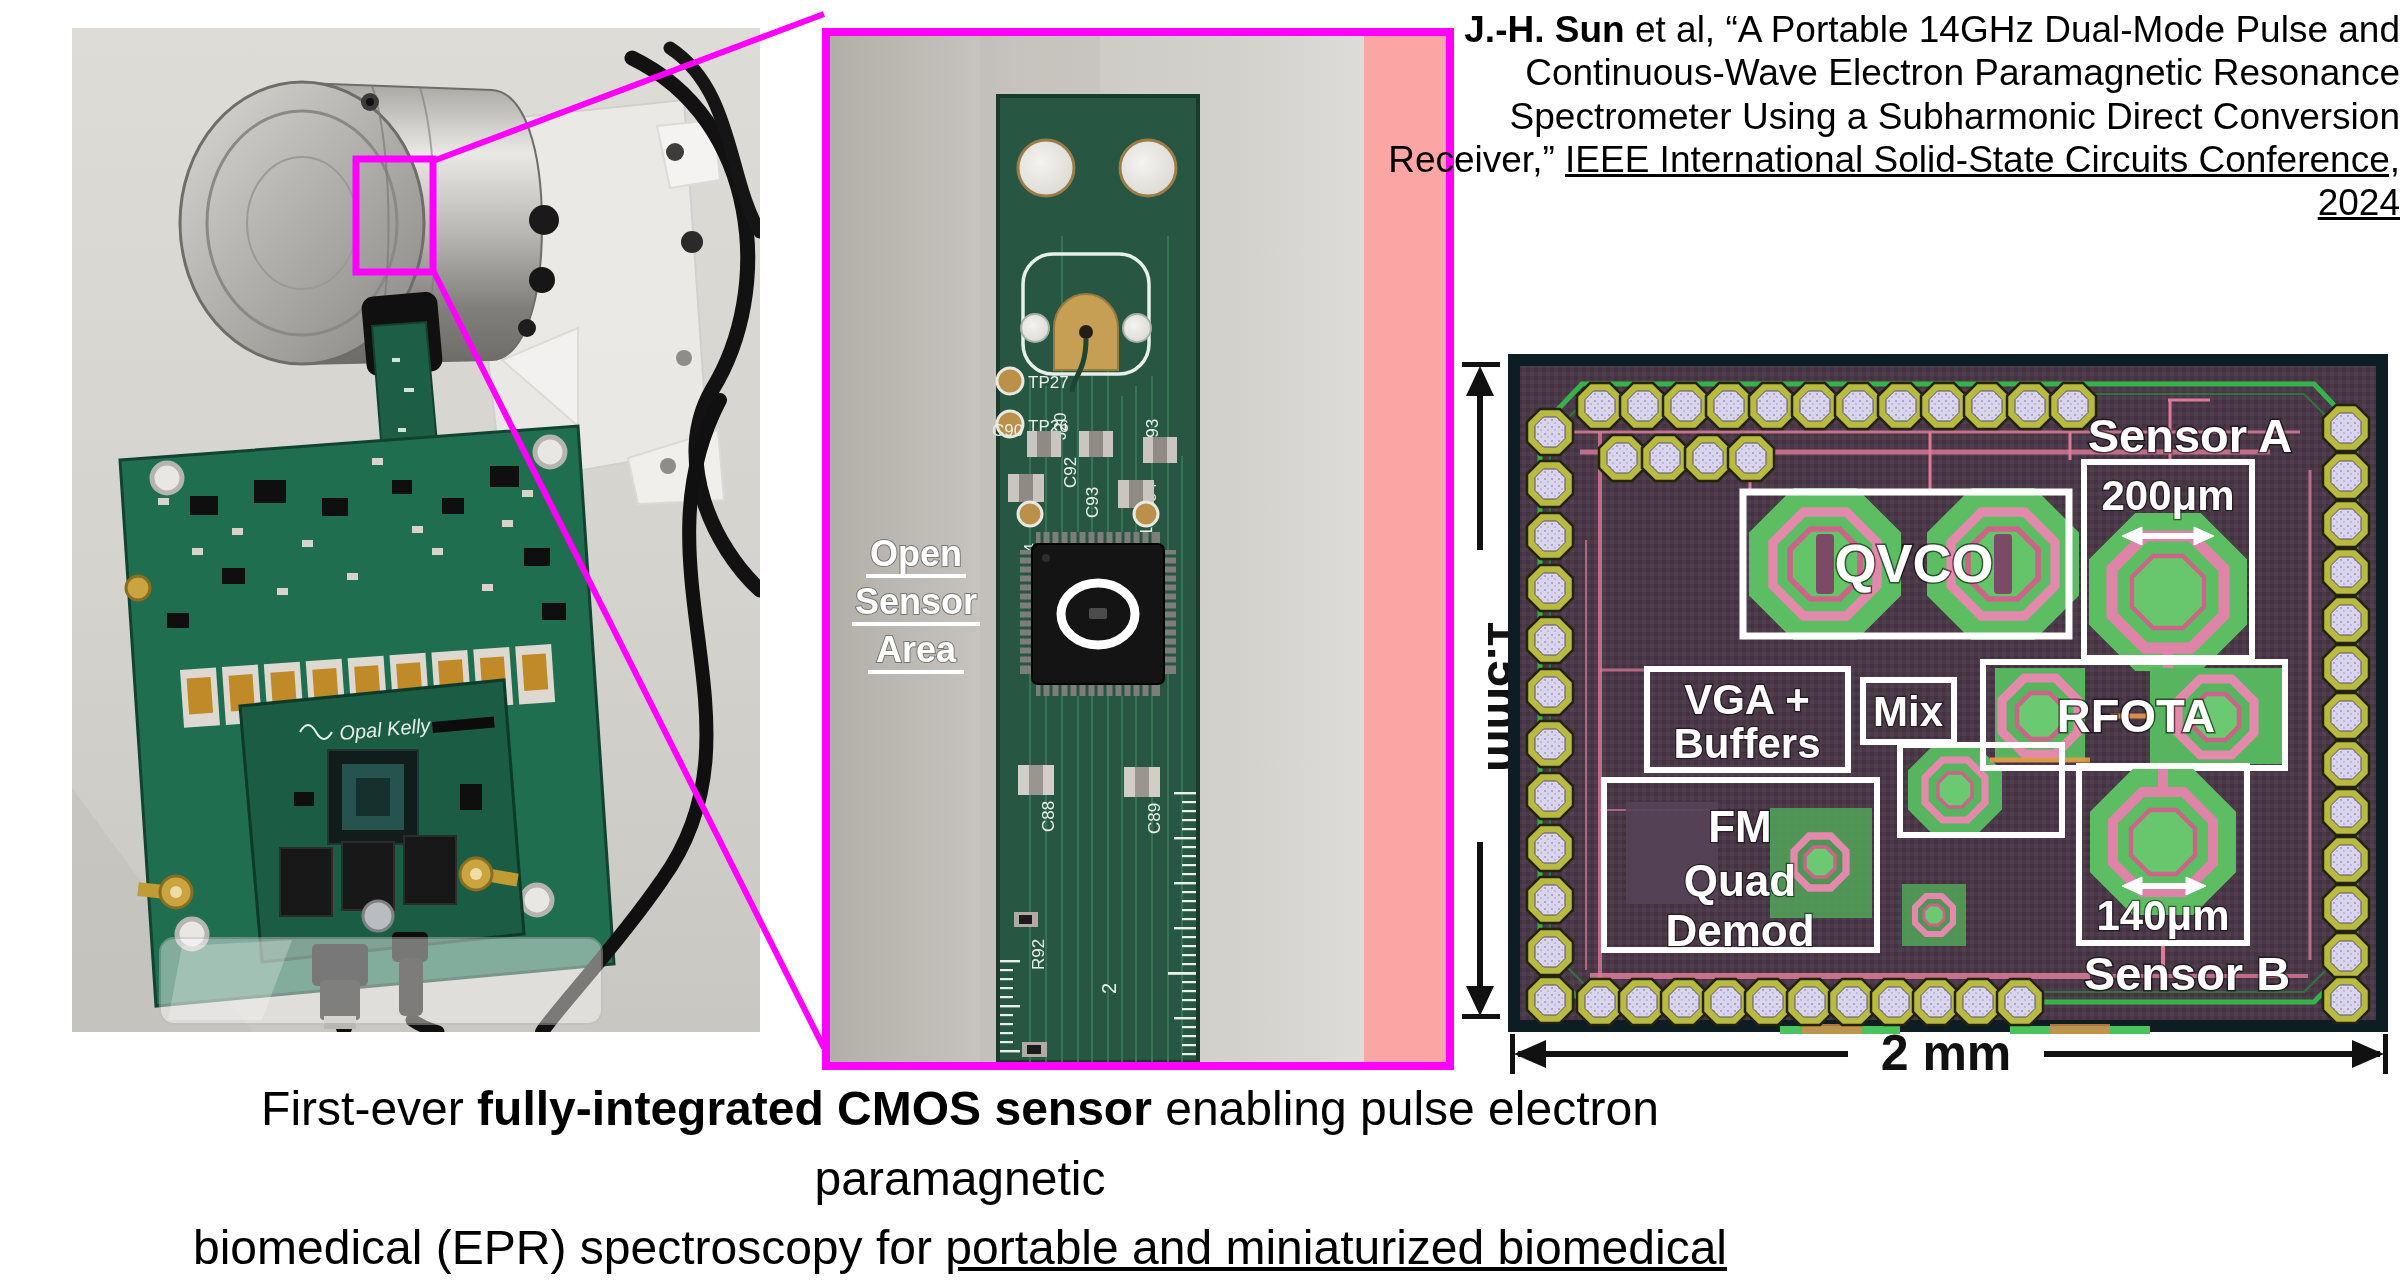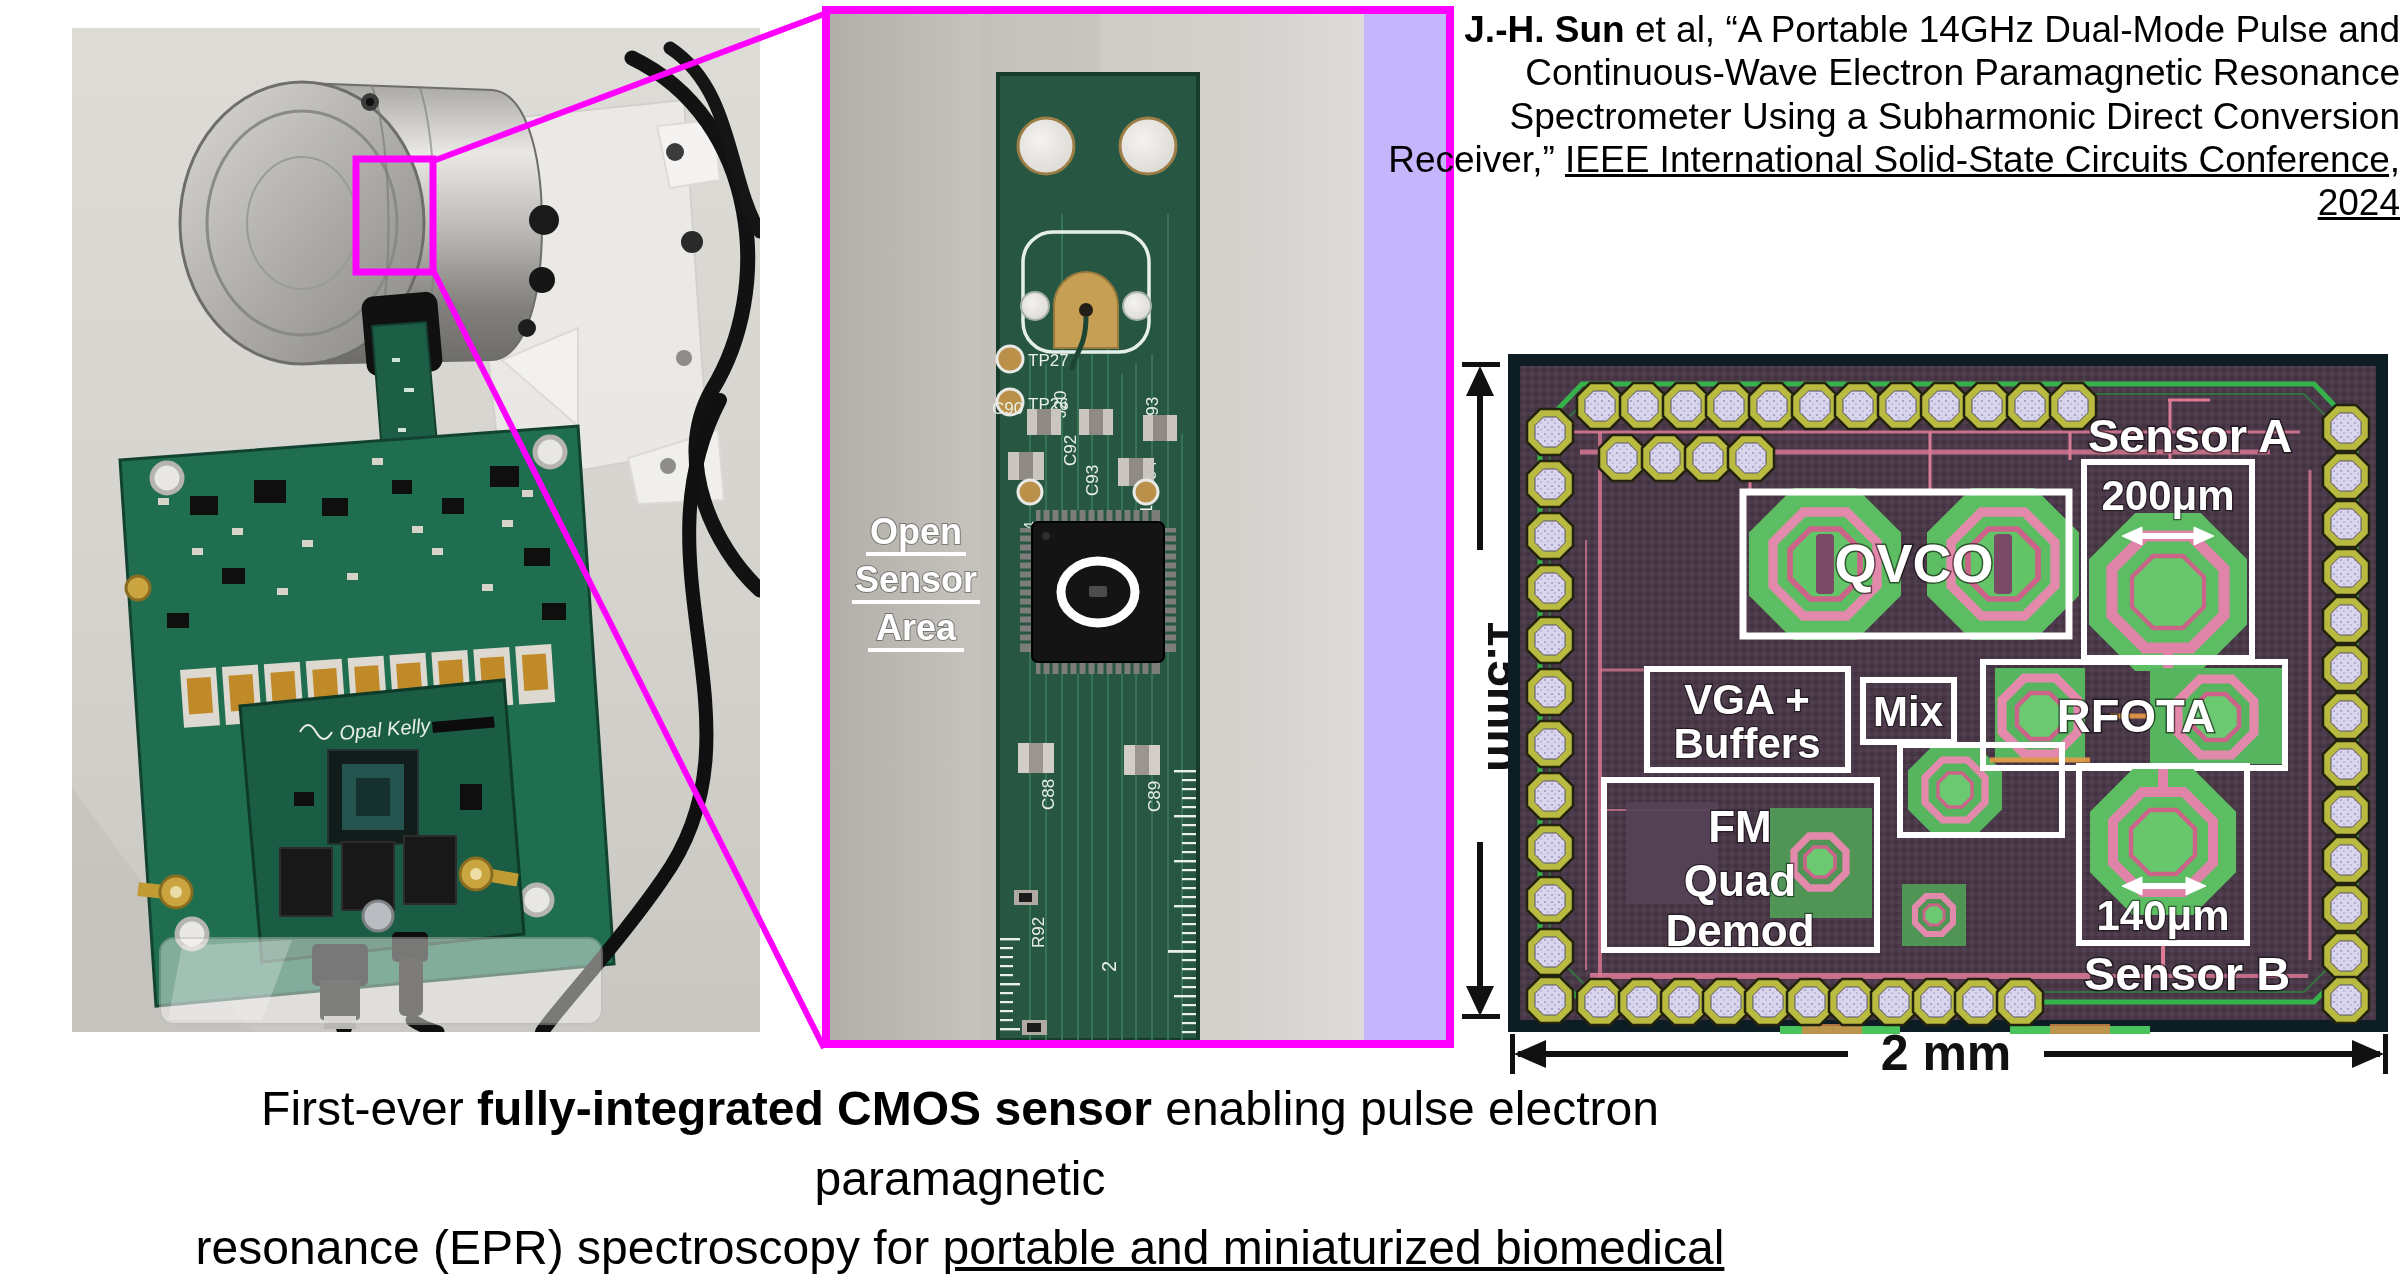--- a/index.html
+++ b/index.html
@@ -1,19 +1,19 @@
 <!DOCTYPE html>
 <html><head>
 <meta charset="utf-8">
 <style>
   html,body{margin:0;padding:0;background:#ffffff;}
   body{font-family:"Liberation Sans",sans-serif;}
   .stage{position:relative;width:2400px;height:1284px;background:#ffffff;overflow:hidden;}
   .photo-left{position:absolute;left:72px;top:28px;width:688px;height:1004px;}
-  .photo-mid{position:absolute;left:822px;top:6px;width:632px;height:1042px;border:8px solid #ff00ff;box-sizing:border-box;background:#c4b5fd;}
+  .photo-mid{position:absolute;left:822px;top:28px;width:632px;height:1042px;border:8px solid #ff00ff;box-sizing:border-box;background:#fca5a5;}
   .citation{position:absolute;left:1382px;top:8px;width:1018px;text-align:right;
             font-size:37px;line-height:1.17;color:#000;}
   .citation .bold{font-weight:bold;}
   .citation .venue{text-decoration:underline;}
   .die-wrap{position:absolute;left:1450px;top:340px;width:950px;height:740px;}
   .caption{position:absolute;left:150px;top:1074px;width:1620px;text-align:center;
            font-size:48px;line-height:1.45;color:#000;}
   .caption .b{font-weight:bold;}
   .caption .u{text-decoration:underline;}
   .overlay{position:absolute;left:0;top:0;width:2400px;height:1284px;pointer-events:none;z-index:6;}
@@ -634,21 +634,21 @@
           </g>
           <text x="713" y="590" text-anchor="middle" font-size="42" font-weight="bold" fill="#fff" style="paint-order:stroke" stroke="rgba(0,0,0,0.5)" stroke-width="2.5">140μm</text>
           <text x="737" y="650" text-anchor="middle" font-size="47" font-weight="bold" fill="#fff" style="paint-order:stroke" stroke="rgba(0,0,0,0.55)" stroke-width="3">Sensor B</text>
         </g>
       </g>
     </svg>
   </div>
 
   <div class="caption">
     <div><span>First-ever </span><span class="b">fully-integrated CMOS sensor</span><span> enabling pulse electron paramagnetic</span></div>
-    <div><span>resonance (EPR) spectroscopy for </span><span class="u">portable and miniaturized biomedical applications</span></div>
+    <div><span>biomedical (EPR) spectroscopy for </span><span class="u">portable and miniaturized biomedical applications</span></div>
   </div>
 
   <svg class="overlay" viewBox="0 0 2400 1284">
     <rect x="356" y="159" width="77" height="113" fill="none" stroke="#ff00ff" stroke-width="7"></rect>
     <line x1="433" y1="161" x2="824" y2="14" stroke="#ff00ff" stroke-width="6"></line>
     <line x1="433" y1="270" x2="824" y2="1048" stroke="#ff00ff" stroke-width="6"></line>
   </svg>
 
 </div>
 

